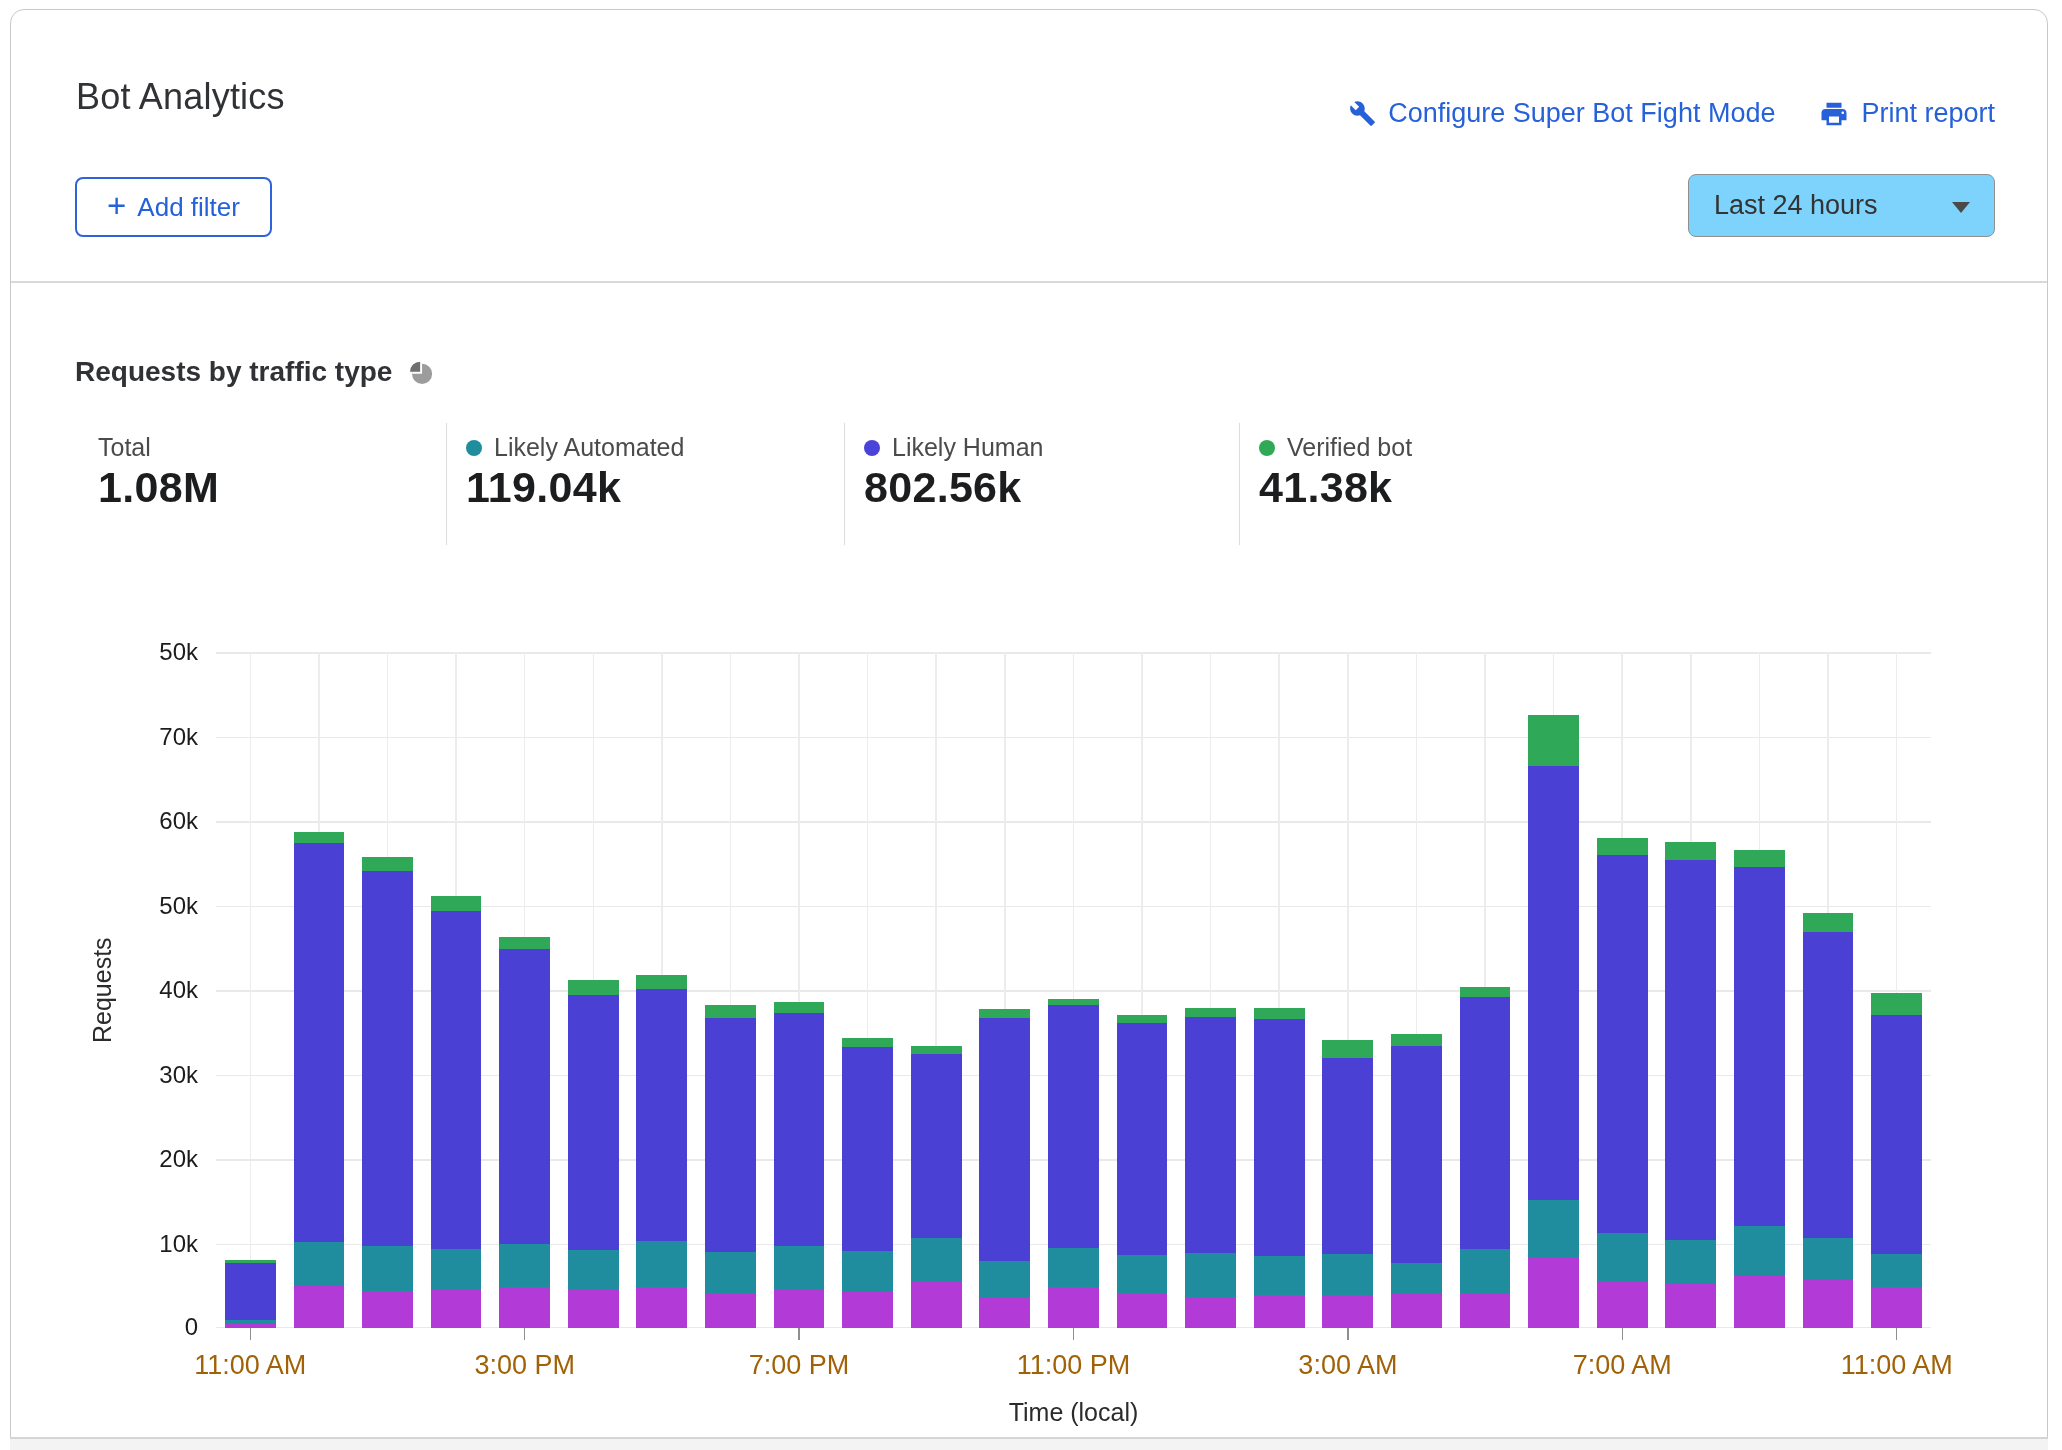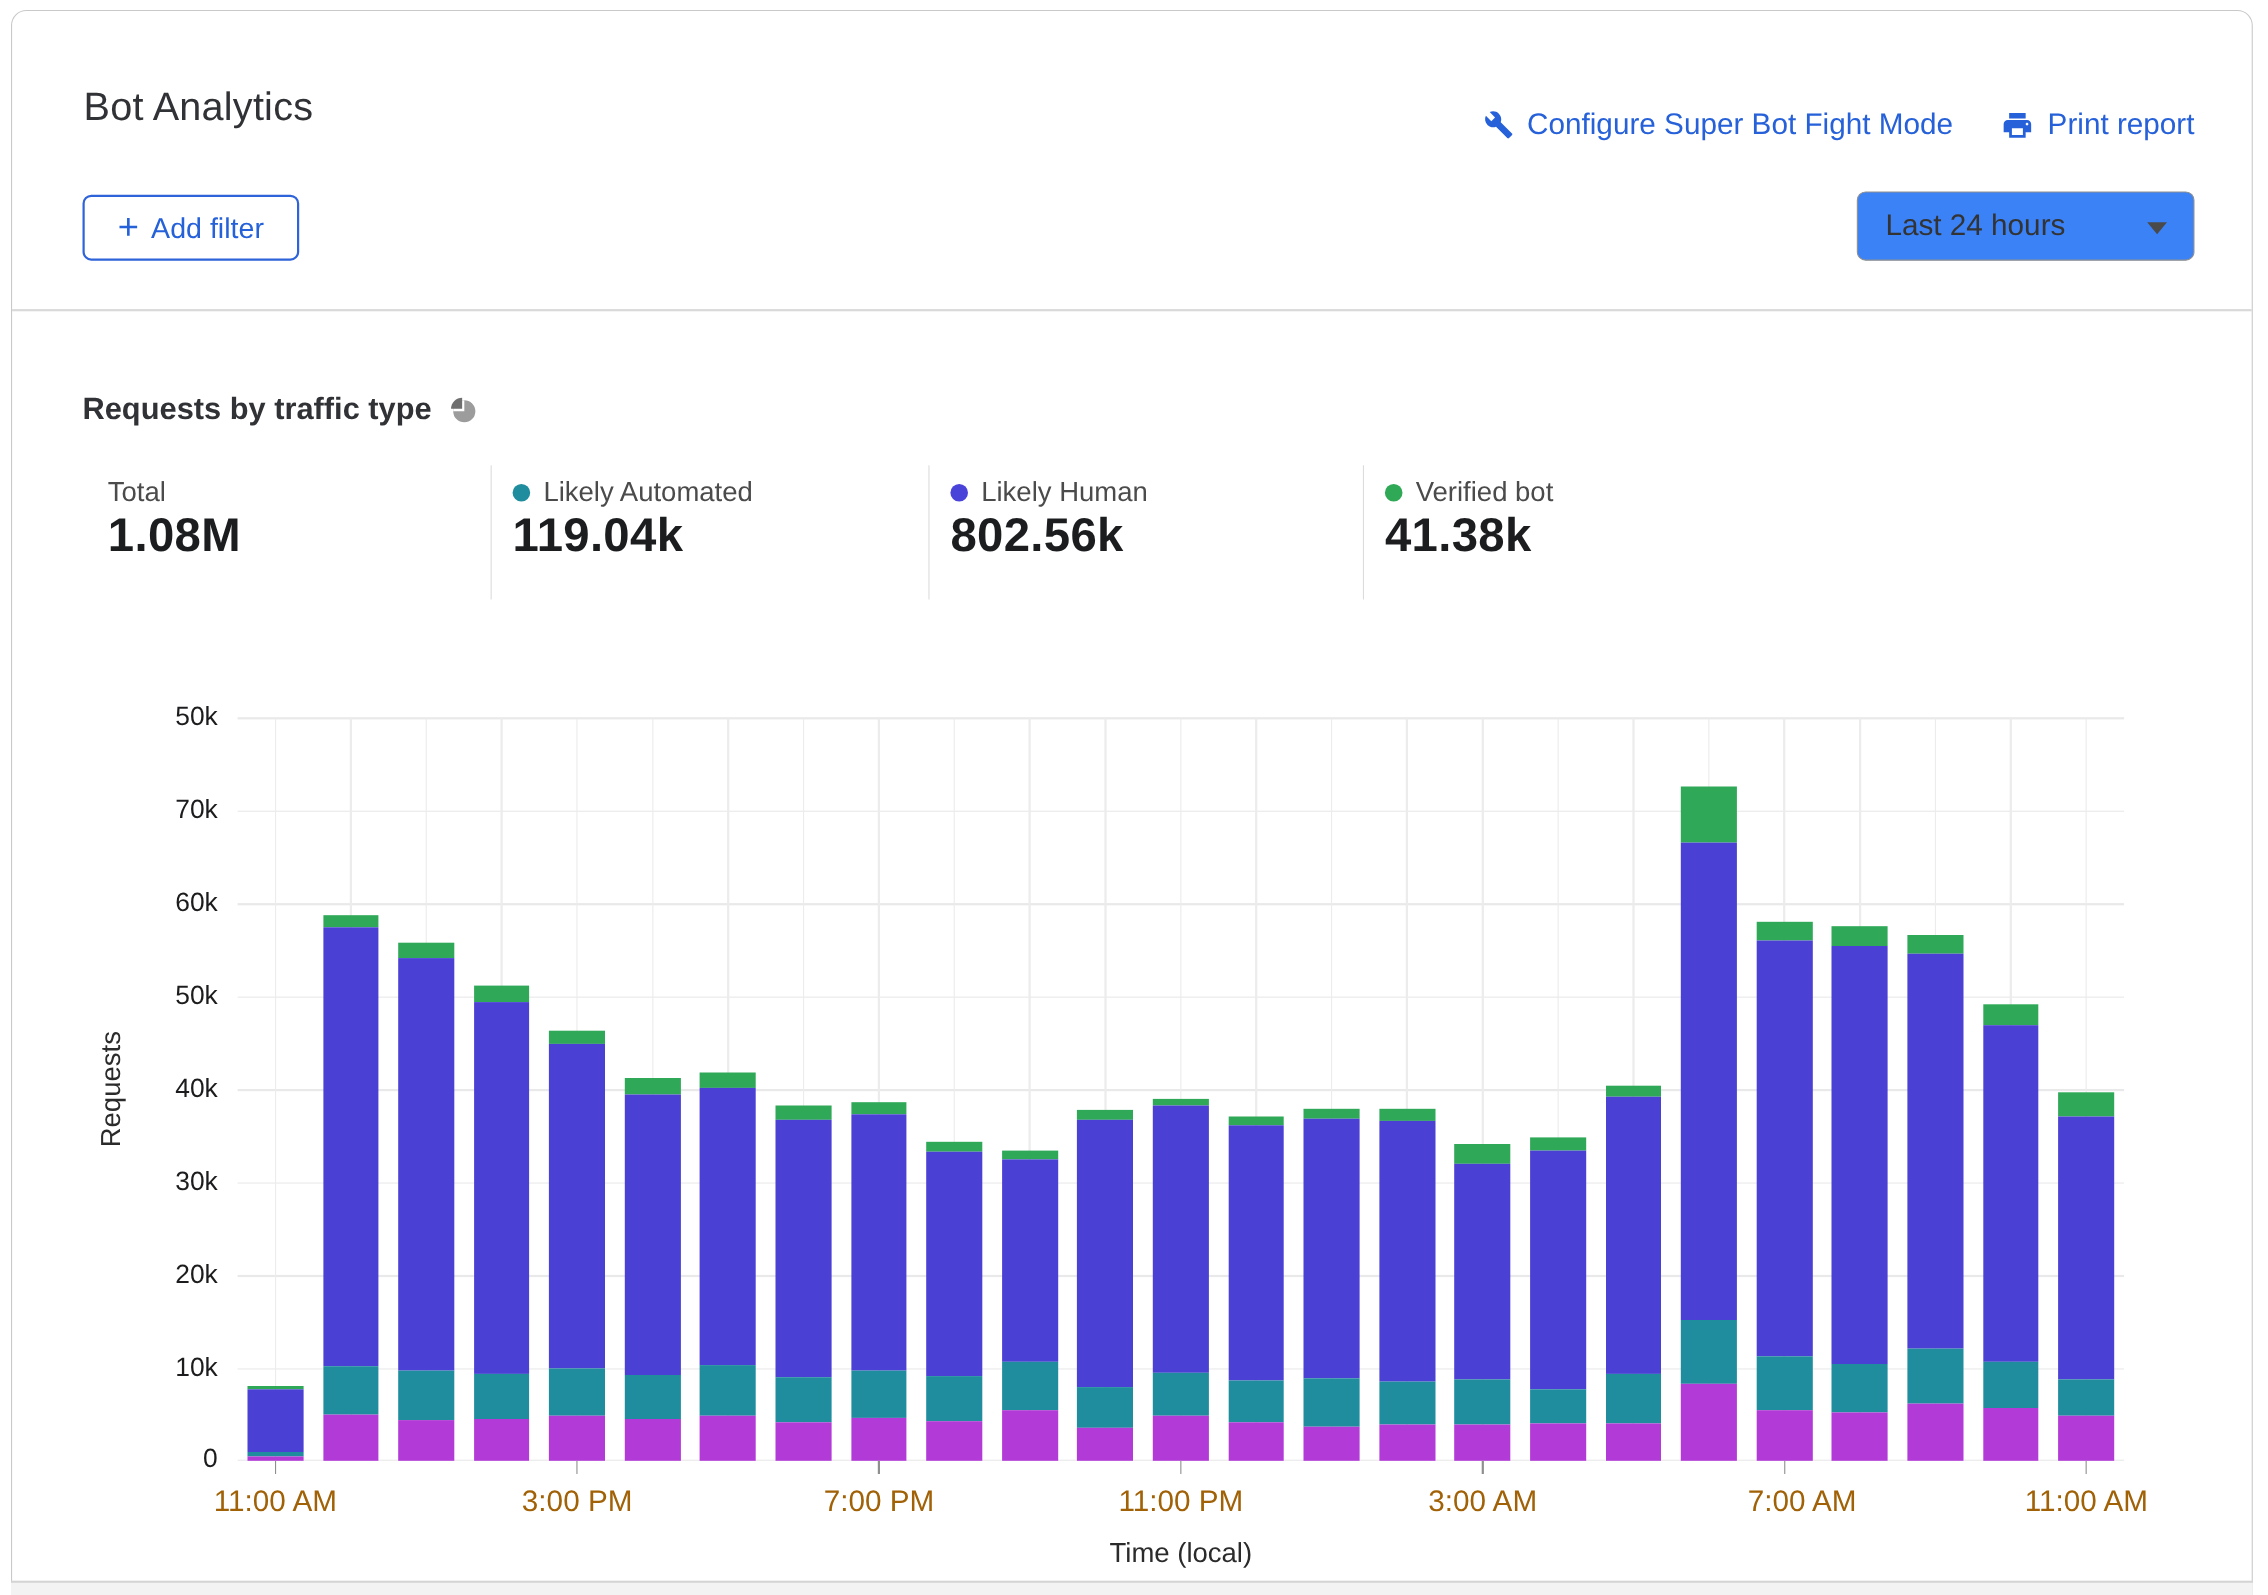--- a/index.html
+++ b/index.html
@@ -24,21 +24,21 @@
   .hlink svg{display:block;}
   .add-filter{
     position:absolute;left:75px;top:177px;width:197px;height:60px;
     border:2px solid #2e63d9;border-radius:8px;background:#fff;color:#2561d9;
     display:flex;align-items:center;justify-content:center;gap:11px;
     font-size:26px;font-family:inherit;cursor:pointer;box-sizing:border-box;
   }
   .add-filter .plus{font-size:33px;font-weight:400;line-height:1;margin-top:-3px;}
   .dropdown{
     position:absolute;top:174px;right:67px;width:307px;height:63px;box-sizing:border-box;
-    border:1.5px solid #909090;border-radius:8px;background:#3b82f6;
+    border:1.5px solid #909090;border-radius:8px;background:#7dd3fc;
     display:flex;align-items:center;cursor:pointer;
   }
   .dropdown .dd-value{margin-left:25px;font-size:27px;color:#333;}
   .dropdown .caret{
     position:absolute;right:24px;top:27px;width:0;height:0;
     border-left:9px solid transparent;border-right:9px solid transparent;
     border-top:11px solid #4a4a4a;
   }
   .header-divider{position:absolute;left:11px;right:15px;top:281px;height:1.5px;background:#d9d9d9;}
   
@@ -387,19 +387,19 @@
     <div class="xlab" style="left: 2%;">11:00 AM</div>
     <div class="xtick" style="left: calc(18% - 0.75px);"></div>
     <div class="xlab" style="left: 18%;">3:00 PM</div>
     <div class="xtick" style="left: calc(34% - 0.75px);"></div>
     <div class="xlab" style="left: 34%;">7:00 PM</div>
     <div class="xtick" style="left: calc(50% - 0.75px);"></div>
     <div class="xlab" style="left: 50%;">11:00 PM</div>
     <div class="xtick" style="left: calc(66% - 0.75px);"></div>
     <div class="xlab" style="left: 66%;">3:00 AM</div>
     <div class="xtick" style="left: calc(82% - 0.75px);"></div>
-    <div class="xlab" style="left: 82%; margin-left: 16px;">7:00 AM</div>
+    <div class="xlab" style="left: 82%;">7:00 AM</div>
     <div class="xtick" style="left: calc(98% - 0.75px);"></div>
     <div class="xlab" style="left: 98%;">11:00 AM</div>
   </div>
 
 <div class="bottom-divider"></div>
 <div class="bottom-strip"></div>
 
 </body></html>

